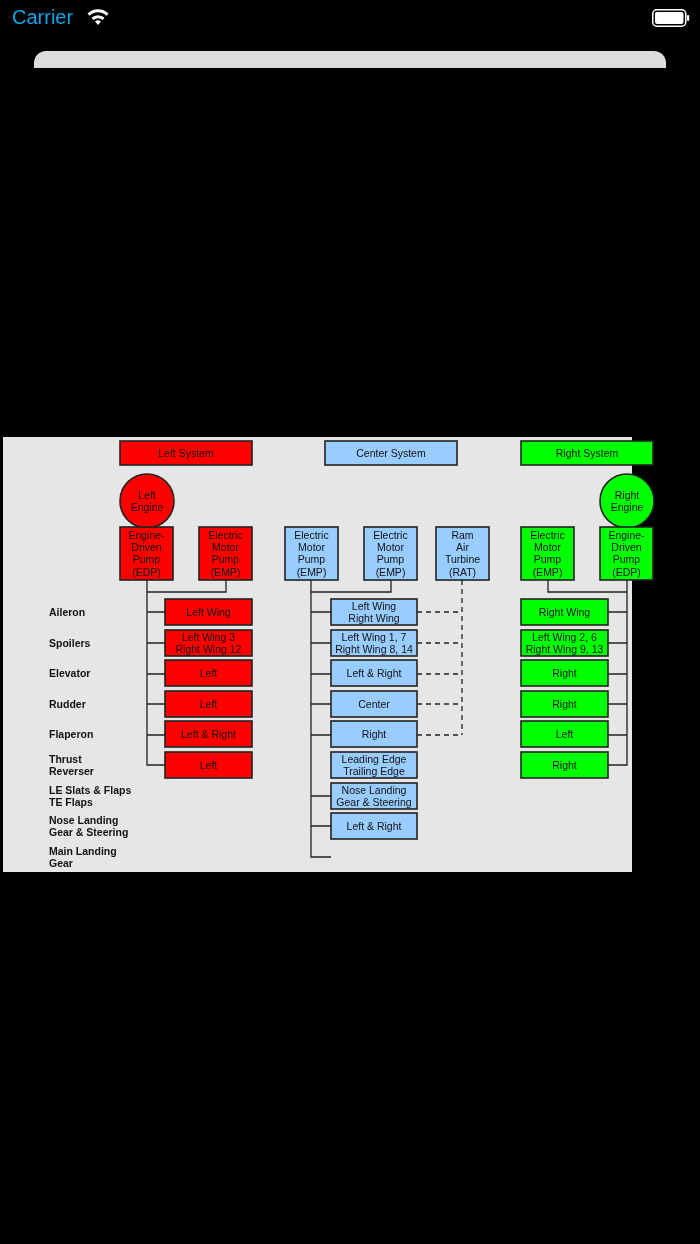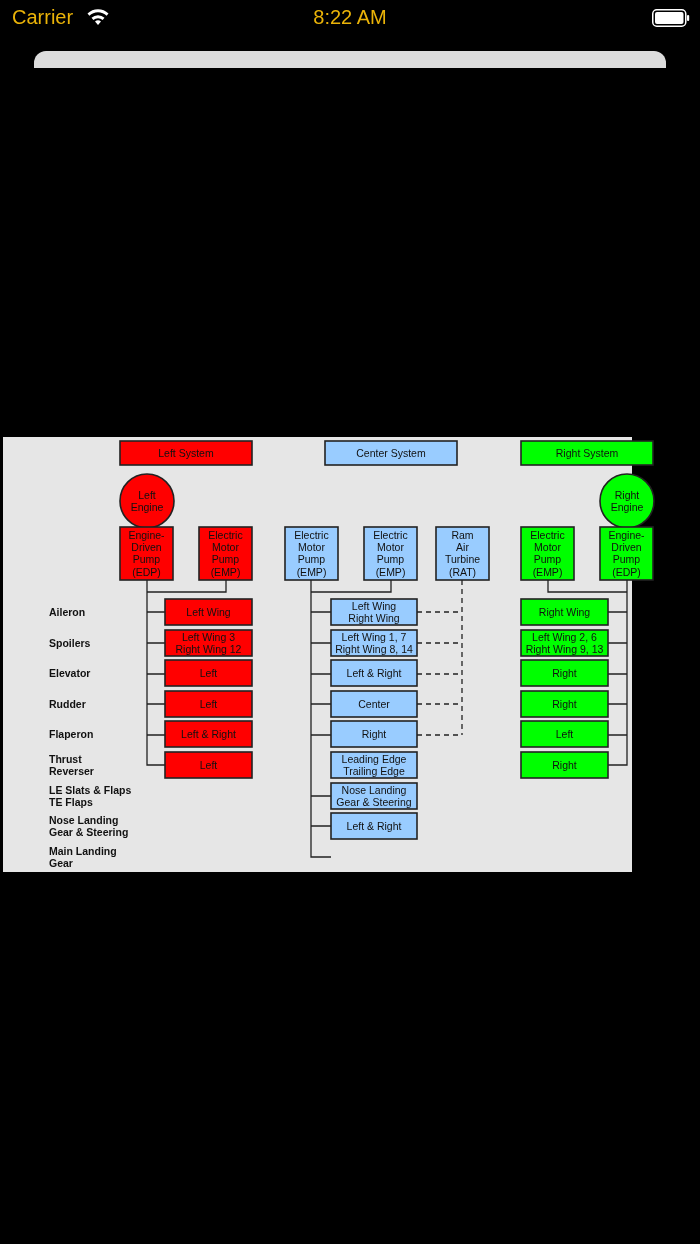--- a/index.html
+++ b/index.html
@@ -1,17 +1,17 @@
 <!DOCTYPE html>
 <html><head>
 <meta charset="utf-8">
 <style>
   html, body { margin:0; padding:0; background:#000; }
   body { width:700px; height:1244px; position:relative; overflow:hidden; font-family:"Liberation Sans", sans-serif; }
-  .status-bar { position:absolute; left:0; top:0; width:700px; height:40px; color:#eab308; }
+  .status-bar { position:absolute; left:0; top:0; width:700px; height:40px; color:#0ea5e9; }
   .carrier { position:absolute; left:12px; top:6px; font-size:20px; }
   .wifi { position:absolute; left:86px; top:7px; }
   .clock { position:absolute; left:0; width:700px; top:6px; text-align:center; font-size:20px; font-weight:500; }
   .battery { position:absolute; right:12px; top:9px; width:36px; height:18px; }
   .sheet-tab { position:absolute; left:34px; top:51px; width:632px; height:17px; background:#dcdcdc; border-radius:12px 12px 0 0; }
   .diagram { position:absolute; left:3px; top:437px; width:629px; height:435px; background:#e6e6e6; }
   svg text { font-family:"Liberation Sans", sans-serif; }
   .lbl { font-size:10.5px; font-weight:bold; fill:#111; }
   .btxt { font-size:10.5px; fill:#111; text-anchor:middle; }
 </style>
@@ -20,21 +20,20 @@
 
 <div class="status-bar">
   <span class="carrier">Carrier</span>
   <span class="wifi">
     <svg width="24" height="20" viewBox="0 0 24 20">
       <path d="M12 18 L9 14.5 A4.5 4.5 0 0 1 15 14.5 Z" fill="#fff"></path>
       <path d="M5.5 10.8 A9.5 9.5 0 0 1 18.5 10.8 L16.6 13 A6.6 6.6 0 0 0 7.4 13 Z" fill="#fff"></path>
       <path d="M1.5 6.6 A15 15 0 0 1 22.5 6.6 L20.6 8.8 A12 12 0 0 0 3.4 8.8 Z" fill="#fff"></path>
     </svg>
   </span>
-  <span class="clock">8:22 AM</span>
   <span class="battery">
     <svg width="38" height="18" viewBox="0 0 38 18">
       <rect x="0.75" y="0.75" width="33" height="16.5" rx="4" ry="4" fill="none" stroke="#fff" stroke-width="1.5"></rect>
       <rect x="3" y="3" width="28.5" height="12" rx="2" fill="#fff"></rect>
       <rect x="35" y="6" width="2.2" height="6" rx="1" fill="#fff"></rect>
     </svg>
   </span>
 </div>
 
 <div class="sheet-tab"></div>

